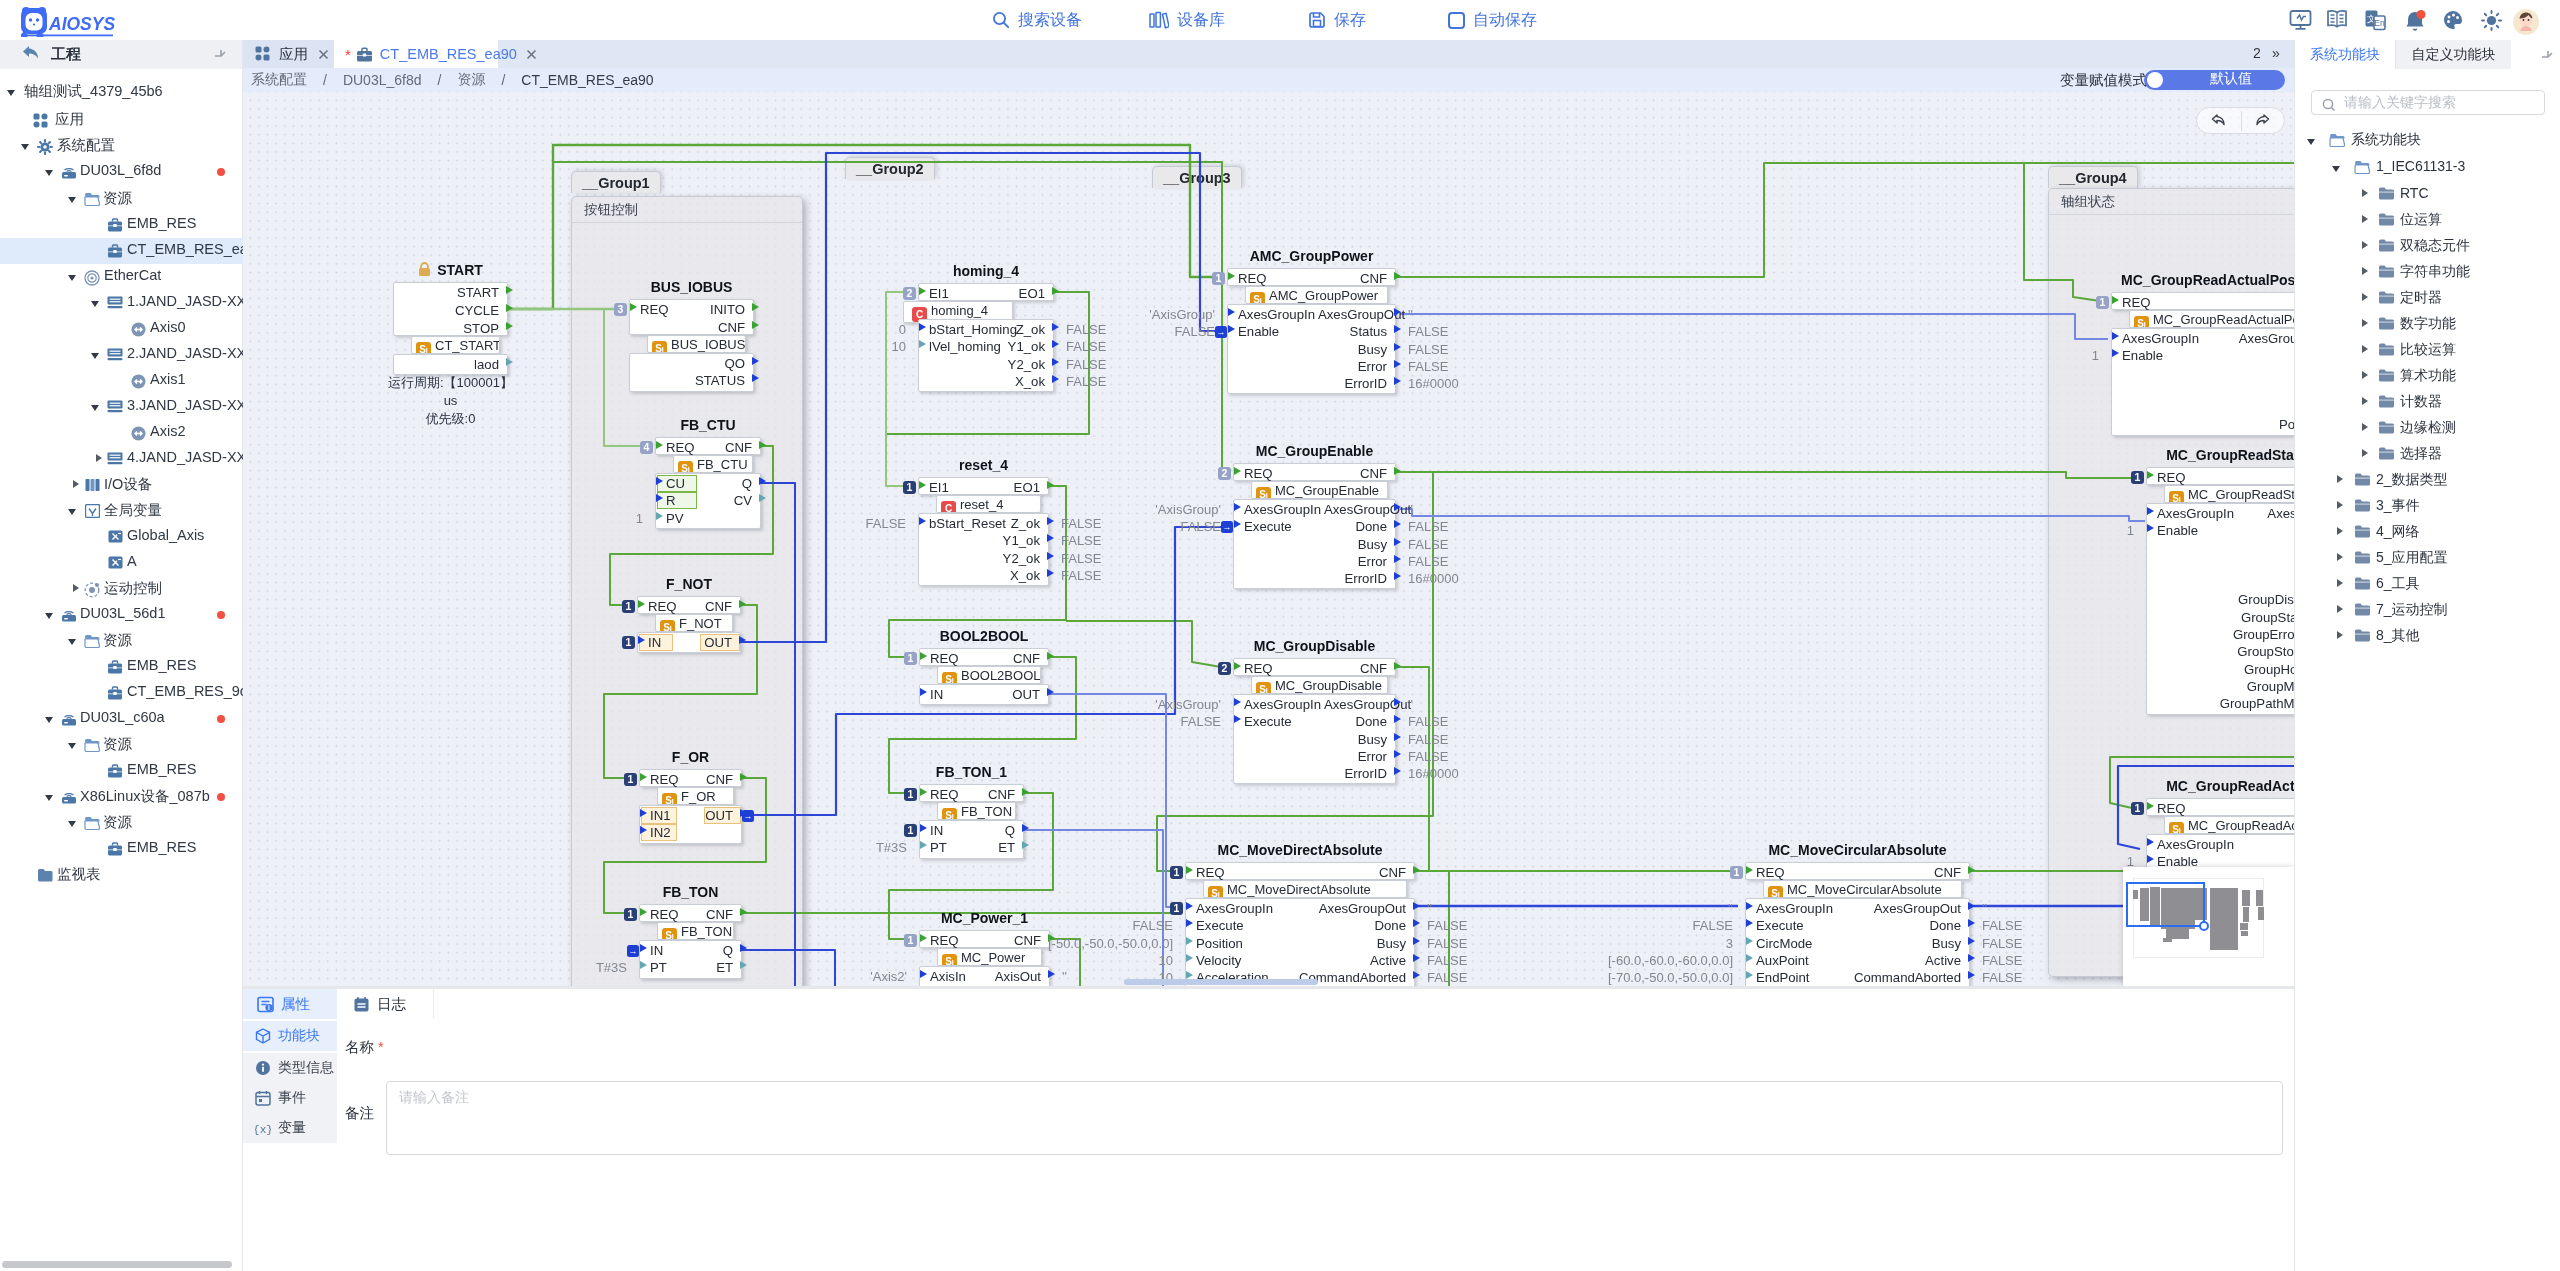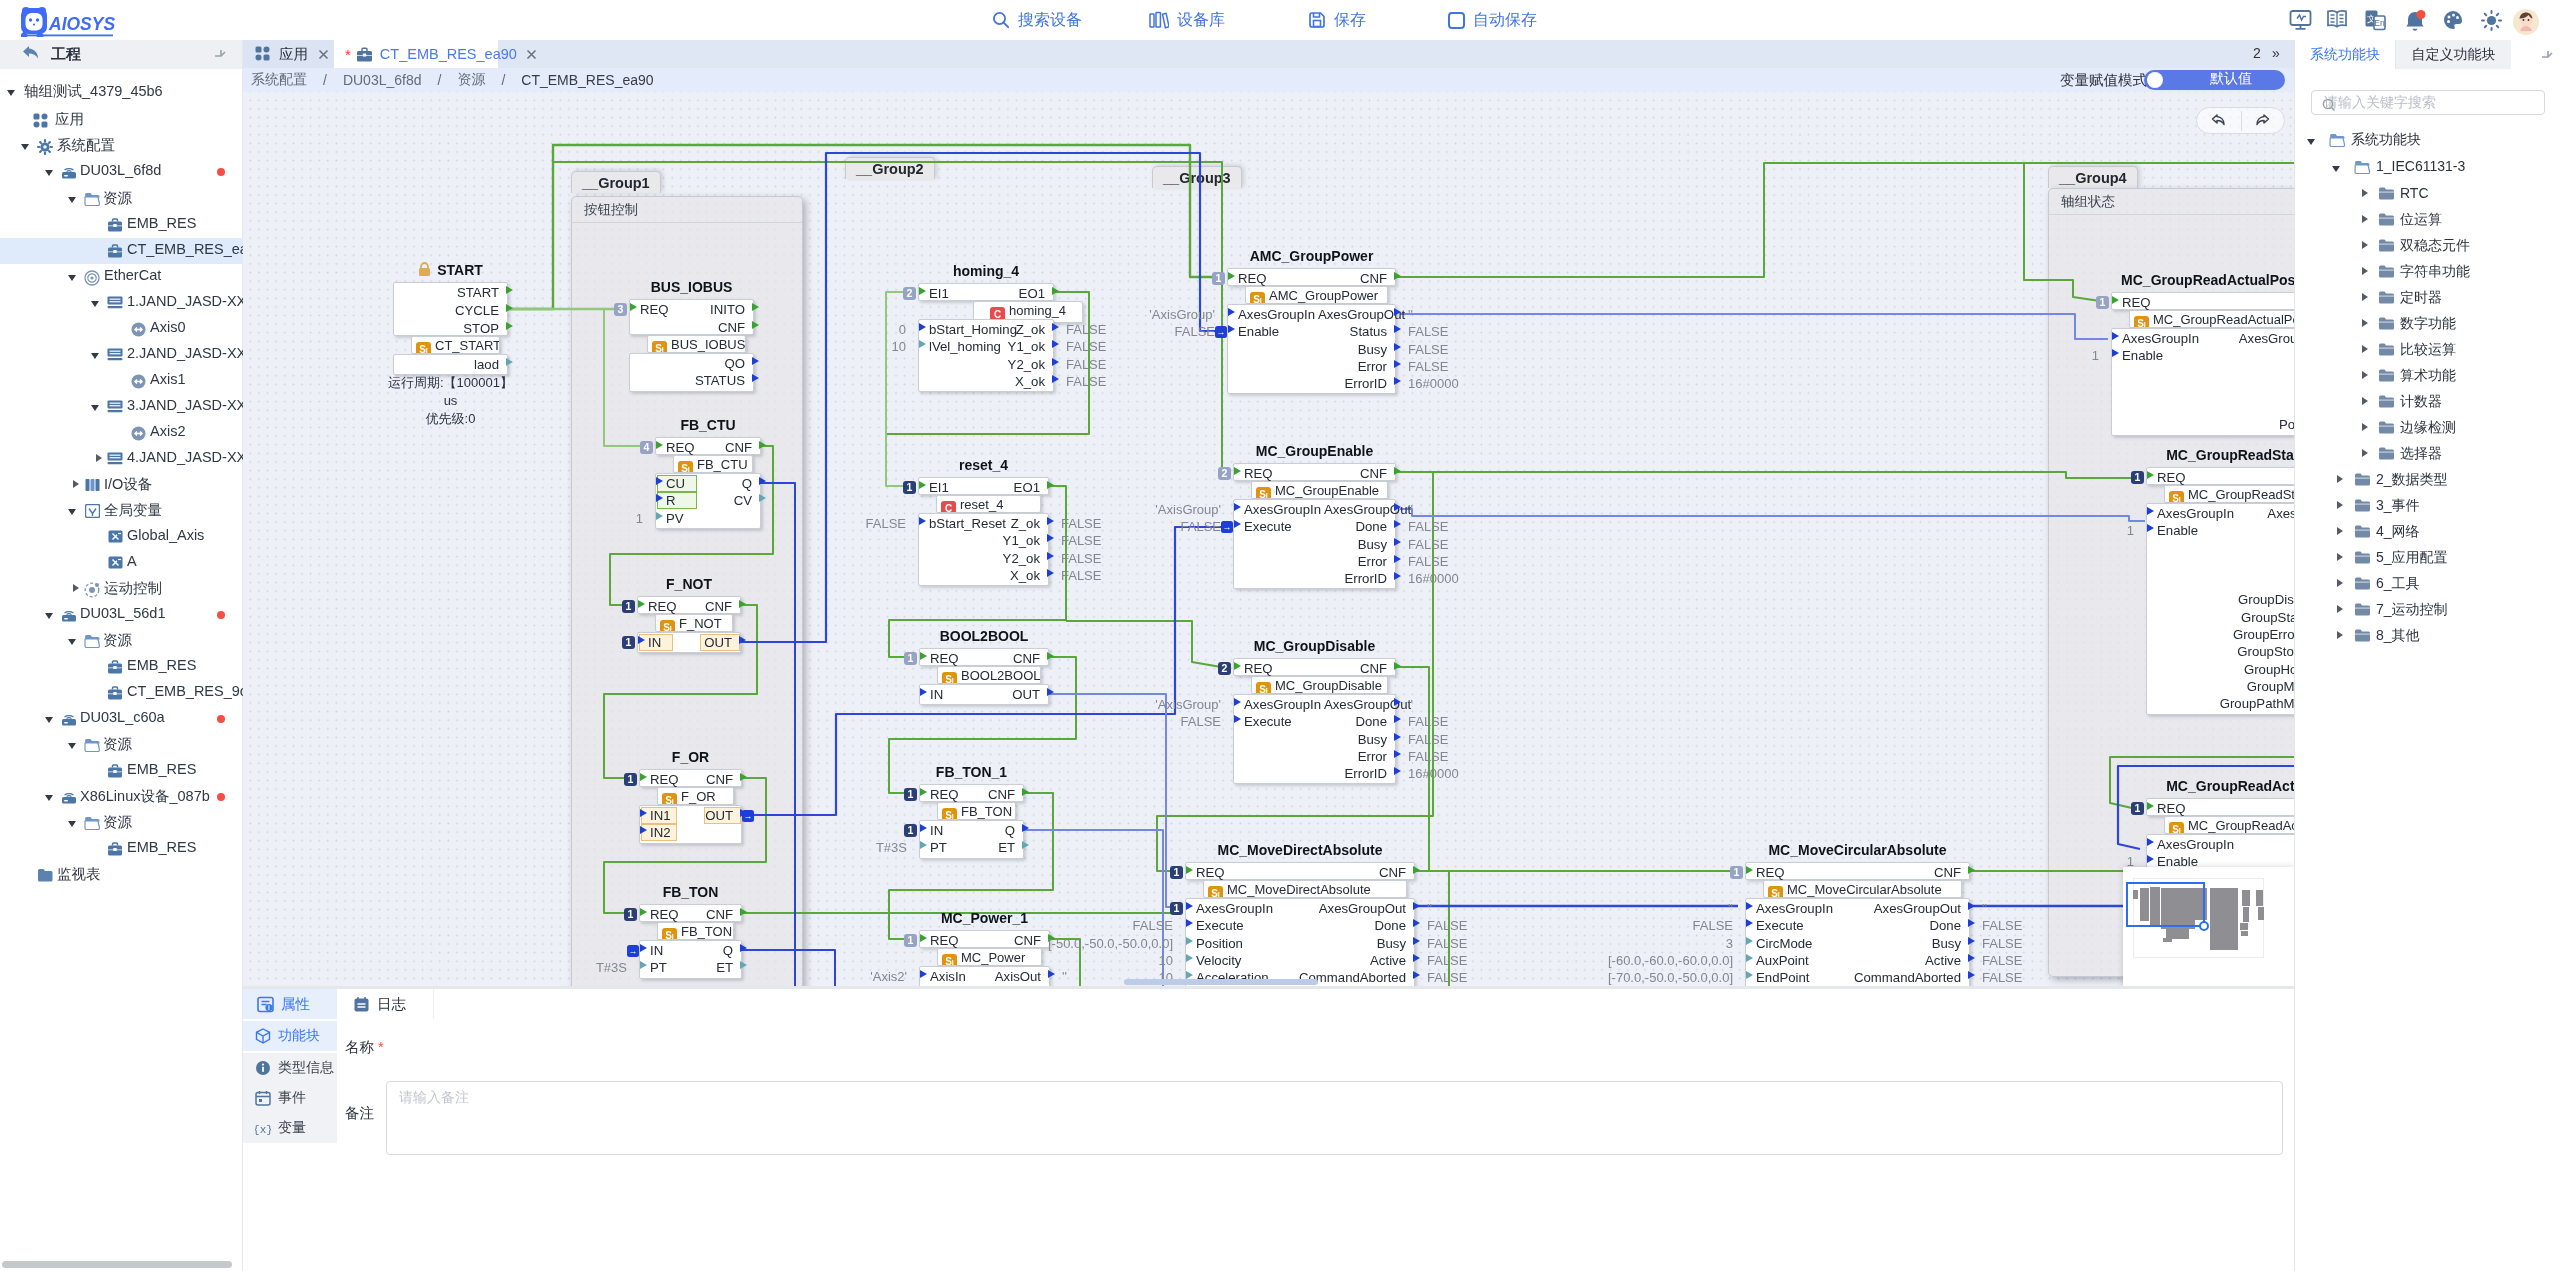--- a/index.html
+++ b/index.html
@@ -473,21 +473,21 @@
 </div>
 <div id="rsb">
 <div class="rtab" style="left:0;width:100px;background:#fff;color:#3a77f2;text-align:center;white-space:nowrap">系统功能块</div>
 <div class="rtab" style="left:100px;width:116px;background:#f0f1f4;color:#2b323d;border-left:1px solid #e2e5ea;text-align:center;white-space:nowrap">自定义功能块</div>
 <div class="abs" style="left:246px;top:9px"><svg style="" width="14" height="14" viewBox="0 0 14 14" fill="none">
         <path d="M1 8h6V2M7 8l4-4" stroke="#9aa1ab" stroke-width="1.6"></path>
       </svg></div>
 <div class="inp" style="left:16px;top:50px;width:234px;height:25px;line-height:23px;color:#b9bec7"><span style="position:absolute;left:10px;top:5px"><svg style="" width="14" height="14" viewBox="0 0 14 14" fill="none">
           <circle cx="6" cy="6" r="4.6" stroke="#9aa1ab" stroke-width="1.5"></circle>
           <path d="M9.5 9.5l3 3" stroke="#9aa1ab" stroke-width="1.5"></path>
-        </svg></span><span style="">请输入关键字搜索</span></div>
+        </svg></span><span style="margin-left:20px">请输入关键字搜索</span></div>
 <div class="rt-row" style="top:87px">
 <span class="caret" style="position:absolute;left:12px;top:7px"></span>
 <span style="position:absolute;left:34px;top:6px"><svg style="" width="16" height="14" viewBox="0 0 16 14" fill="none">
           <path d="M1 2.5A1.5 1.5 0 012.5 1h4l1.5 2h6A1.5 1.5 0 0115.5 4.5v1h-14z" fill="#6f96c8"></path>
           <path d="M1.2 5h11.6a1.5 1.5 0 011.5 1l1.2 5.5a1.4 1.4 0 01-1.4 2H2.5A1.5 1.5 0 011 12z" fill="#fff" stroke="#6f96c8" stroke-width="1.2"></path>
         </svg></span>
 <span style="position:absolute;left:56px;top:4px">系统功能块</span>
 </div>
 <div class="rt-row" style="top:114px">
 <span class="caret" style="position:absolute;left:37px;top:7px"></span>
@@ -851,21 +851,21 @@
 <div class="btitle" style="left:675px;top:171px;width:136px;text-align:center;overflow:visible">homing_4</div>
     <div class="sec" style="left:675px;top:191px;width:136px;height:18px">
       <div class="brow" style="top:1px">
         <span class="pin" style="left:0px;top:2px;border-left:7px solid #3aa32f"></span>
         <span class="ll">EI1</span>
         <span class="pin" style="right:-10px;top:2px;border-left:7px solid #3aa32f"></span>
         <span class="lr">EO1</span>
         <span class="bdg" style="background:#97a3c6">2</span>
       </div>
     </div>
-    <div class="sec" style="left:730px;top:209px;width:110px;height:22px;line-height:17px;font-size:13px;color:#252b36;padding-left:16px;white-space:nowrap;overflow:hidden"><span class="cbadge">C</span>homing_4</div>
+    <div class="sec" style="left:660px;top:209px;width:110px;height:22px;line-height:17px;font-size:13px;color:#252b36;padding-left:8px;white-space:nowrap;overflow:hidden"><span class="cbadge">C</span>homing_4</div>
     <div class="sec" style="left:675px;top:227px;width:136px;height:73px">
       <div class="brow" style="top:1px">
         <span class="pin" style="left:0px;top:2px;border-left:7px solid #1d3fd6"></span>
         <span class="ll">bStart_Homing</span>
         <span class="pin" style="right:-10px;top:2px;border-left:7px solid #1d3fd6"></span>
         <span class="lr">Z_ok</span>
         <span class="vl">0</span>
         <span class="vr">FALSE</span>
       </div>
       <div class="brow" style="top:18px">

